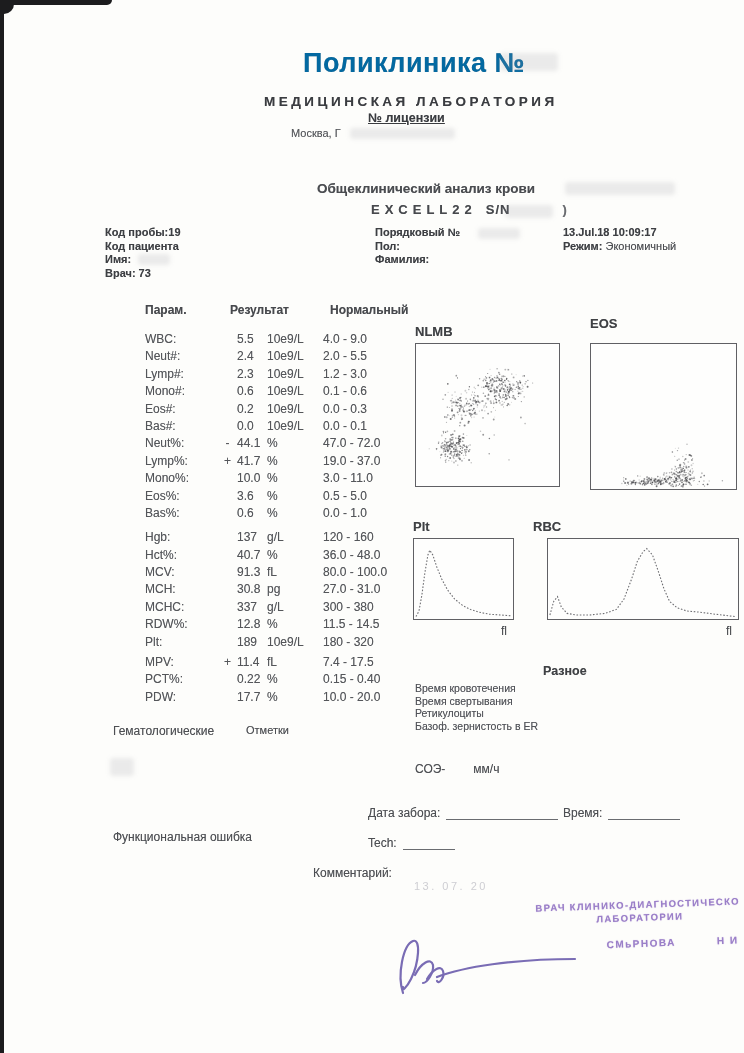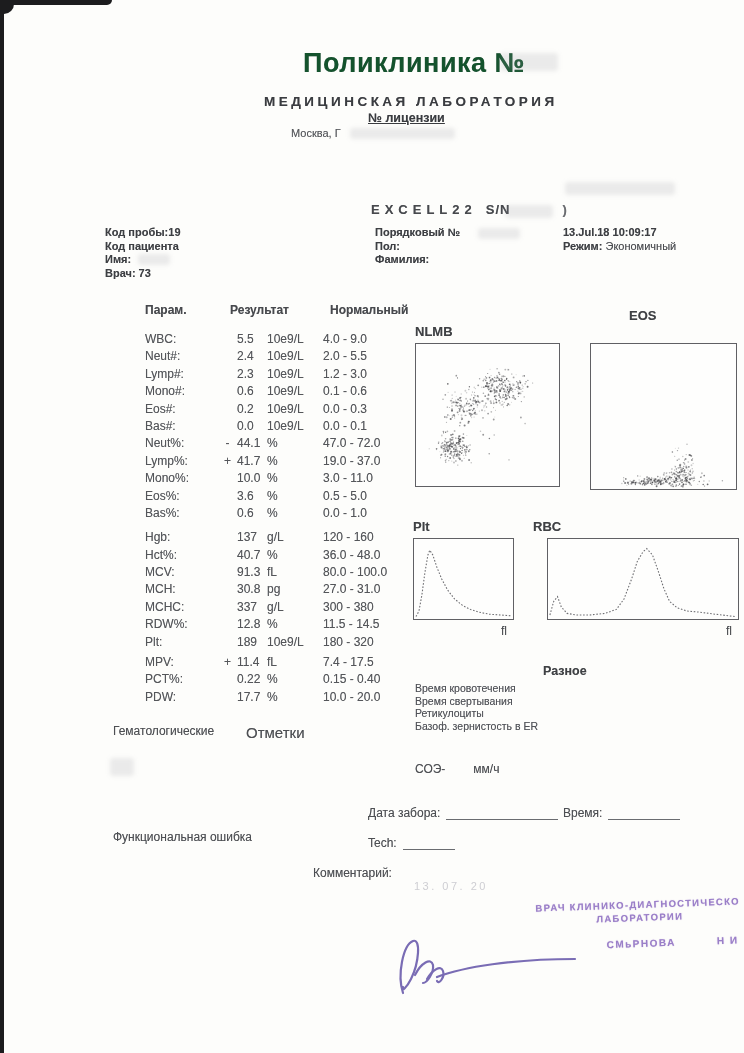--- a/index.html
+++ b/index.html
@@ -9,21 +9,21 @@
     font-family:"Liberation Sans",sans-serif;color:#45474b;
     text-shadow:0 0 .5px rgba(80,82,88,.5);
   }
   .abs{position:absolute;}
   
   .edge-left{left:0;top:0;width:4px;height:1053px;background:#1c1c1e;}
   .edge-top{left:0;top:0;width:112px;height:5px;background:#1c1c1e;border-radius:0 0 5px 0;}
   .edge-corner{left:0;top:0;width:14px;height:14px;background:#1c1c1e;border-radius:0 0 10px 0;}
   .smudge{position:absolute;background:rgba(150,150,158,.18);filter:blur(2px);border-radius:3px;}
   
-  .clinic-title{left:303px;top:48px;font-size:27px;font-weight:bold;color:#14532d;letter-spacing:.5px;}
+  .clinic-title{left:303px;top:48px;font-size:27px;font-weight:bold;color:#0369a1;letter-spacing:.5px;}
   .lab-name{left:264px;top:94px;font-size:13.5px;font-weight:bold;color:#3a3c40;letter-spacing:3.5px;}
   .license{left:368px;top:111px;font-size:12.5px;font-weight:bold;color:#3a3c40;text-decoration:underline;}
   .address{left:291px;top:127px;font-size:11px;color:#56585c;}
   .report-title{left:317px;top:181px;font-size:13.5px;font-weight:bold;color:#4a4c50;}
   .analyzer{left:330px;top:202px;font-size:13px;font-weight:bold;color:#47494d;}
   .analyzer .model{letter-spacing:5px;padding-left:41px;}
   .analyzer .sn{margin-left:9px;letter-spacing:1px;}
   .analyzer .sfx{margin-left:52px;color:#6a6c70;}
   
   .info-col{font-size:11px;line-height:13.6px;color:#3d3f43;font-weight:bold;}
@@ -40,21 +40,21 @@
   .rgroup.g1{margin-top:7px;}
   .rgroup.g2{margin-top:3px;}
   .rrow{position:relative;height:17.4px;font-size:12px;color:#54565a;}
   .rrow span{position:absolute;top:1px;white-space:pre;}
   .c-param{left:0;}
   .c-flag{left:74px;width:17px;text-align:center;}
   .c-value{left:92px;}
   .c-unit{left:122px;}
   .c-range{left:178px;}
   .hema{left:113px;top:724px;font-size:12px;color:#4d4f53;}
-  .marks{left:246px;top:724px;font-size:15px;color:#4d4f53;}
+  .marks{left:246px;top:724px;font-size:11px;color:#4d4f53;}
   
   .plot-label{font-size:13px;font-weight:bold;color:#3f4144;}
   .plot-box{border:1.5px solid #606064;background:#fefefd;}
   .axis-label{font-size:12px;color:#4d4f53;}
   
   .misc-title{left:543px;top:664px;font-size:12.5px;font-weight:bold;color:#3f4144;}
   .misc-items{left:415px;top:682px;font-size:10.5px;line-height:12.7px;color:#505258;}
   .esr{left:415px;top:762px;font-size:12px;color:#4d4f53;}
   .esr .unit{margin-left:28px;}
   
@@ -82,20 +82,21 @@
   <div class="abs edge-top"></div>
   <div class="abs edge-corner"></div>
 
   <div class="abs clinic-title">Поликлиника №</div>
   <div class="smudge" style="left:500px;top:53px;width:58px;height:18px;"></div>
   <div class="abs lab-name">МЕДИЦИНСКАЯ ЛАБОРАТОРИЯ</div>
   <div class="abs license">№ лицензии</div>
   <div class="abs address">Москва, Г</div>
   <div class="smudge" style="left:350px;top:128px;width:105px;height:11px;"></div>
 
+  <div class="abs report-title">Общеклинический анализ крови</div>
   <div class="smudge" style="left:565px;top:182px;width:110px;height:13px;"></div>
   <div class="abs analyzer">
     <span class="model">EXCELL22</span><span class="sn">S/N</span><span class="sfx">)</span>
   </div>
   <div class="smudge" style="left:505px;top:205px;width:48px;height:13px;"></div>
 
   <div class="abs info-col col1">
     <div>Код пробы:19</div>
     <div>Код пациента</div>
     <div>Имя:</div>
@@ -911,21 +912,21 @@
         <circle cx="41.5" cy="33.9" r="0.59" fill="#3e3e42" fill-opacity="0.70"></circle>
         <circle cx="36.3" cy="54.4" r="0.72" fill="#3e3e42" fill-opacity="0.28"></circle>
         <circle cx="40.3" cy="31.7" r="0.85" fill="#3e3e42" fill-opacity="0.53"></circle>
         <circle cx="59.3" cy="44.6" r="0.53" fill="#3e3e42" fill-opacity="0.35"></circle>
         <circle cx="78.8" cy="73.0" r="0.47" fill="#3e3e42" fill-opacity="0.26"></circle>
         <circle cx="61.1" cy="70.2" r="0.60" fill="#3e3e42" fill-opacity="0.27"></circle>
         <circle cx="43.8" cy="81.7" r="0.62" fill="#3e3e42" fill-opacity="0.65"></circle>
         <circle cx="68.1" cy="62.0" r="0.78" fill="#3e3e42" fill-opacity="0.34"></circle>
       </svg>
   </div>
-  <div class="abs plot-label" style="left:590px;top:308px;margin-left:39px;">EOS</div>
+  <div class="abs plot-label" style="left:590px;top:316px;">EOS</div>
   <div class="abs plot-box" style="left:590px;top:343px;width:145px;height:145px;">
     <svg width="145" height="145">
         <circle cx="131.4" cy="136.8" r="0.74" fill="#3e3e42" fill-opacity="0.44"></circle>
         <circle cx="77.0" cy="136.7" r="0.59" fill="#3e3e42" fill-opacity="0.31"></circle>
         <circle cx="60.6" cy="133.8" r="0.61" fill="#3e3e42" fill-opacity="0.51"></circle>
         <circle cx="106.8" cy="140.2" r="0.55" fill="#3e3e42" fill-opacity="0.30"></circle>
         <circle cx="65.4" cy="137.2" r="0.49" fill="#3e3e42" fill-opacity="0.72"></circle>
         <circle cx="59.5" cy="139.3" r="0.79" fill="#3e3e42" fill-opacity="0.73"></circle>
         <circle cx="87.5" cy="134.0" r="0.68" fill="#3e3e42" fill-opacity="0.23"></circle>
         <circle cx="80.5" cy="133.7" r="0.71" fill="#3e3e42" fill-opacity="0.74"></circle>

